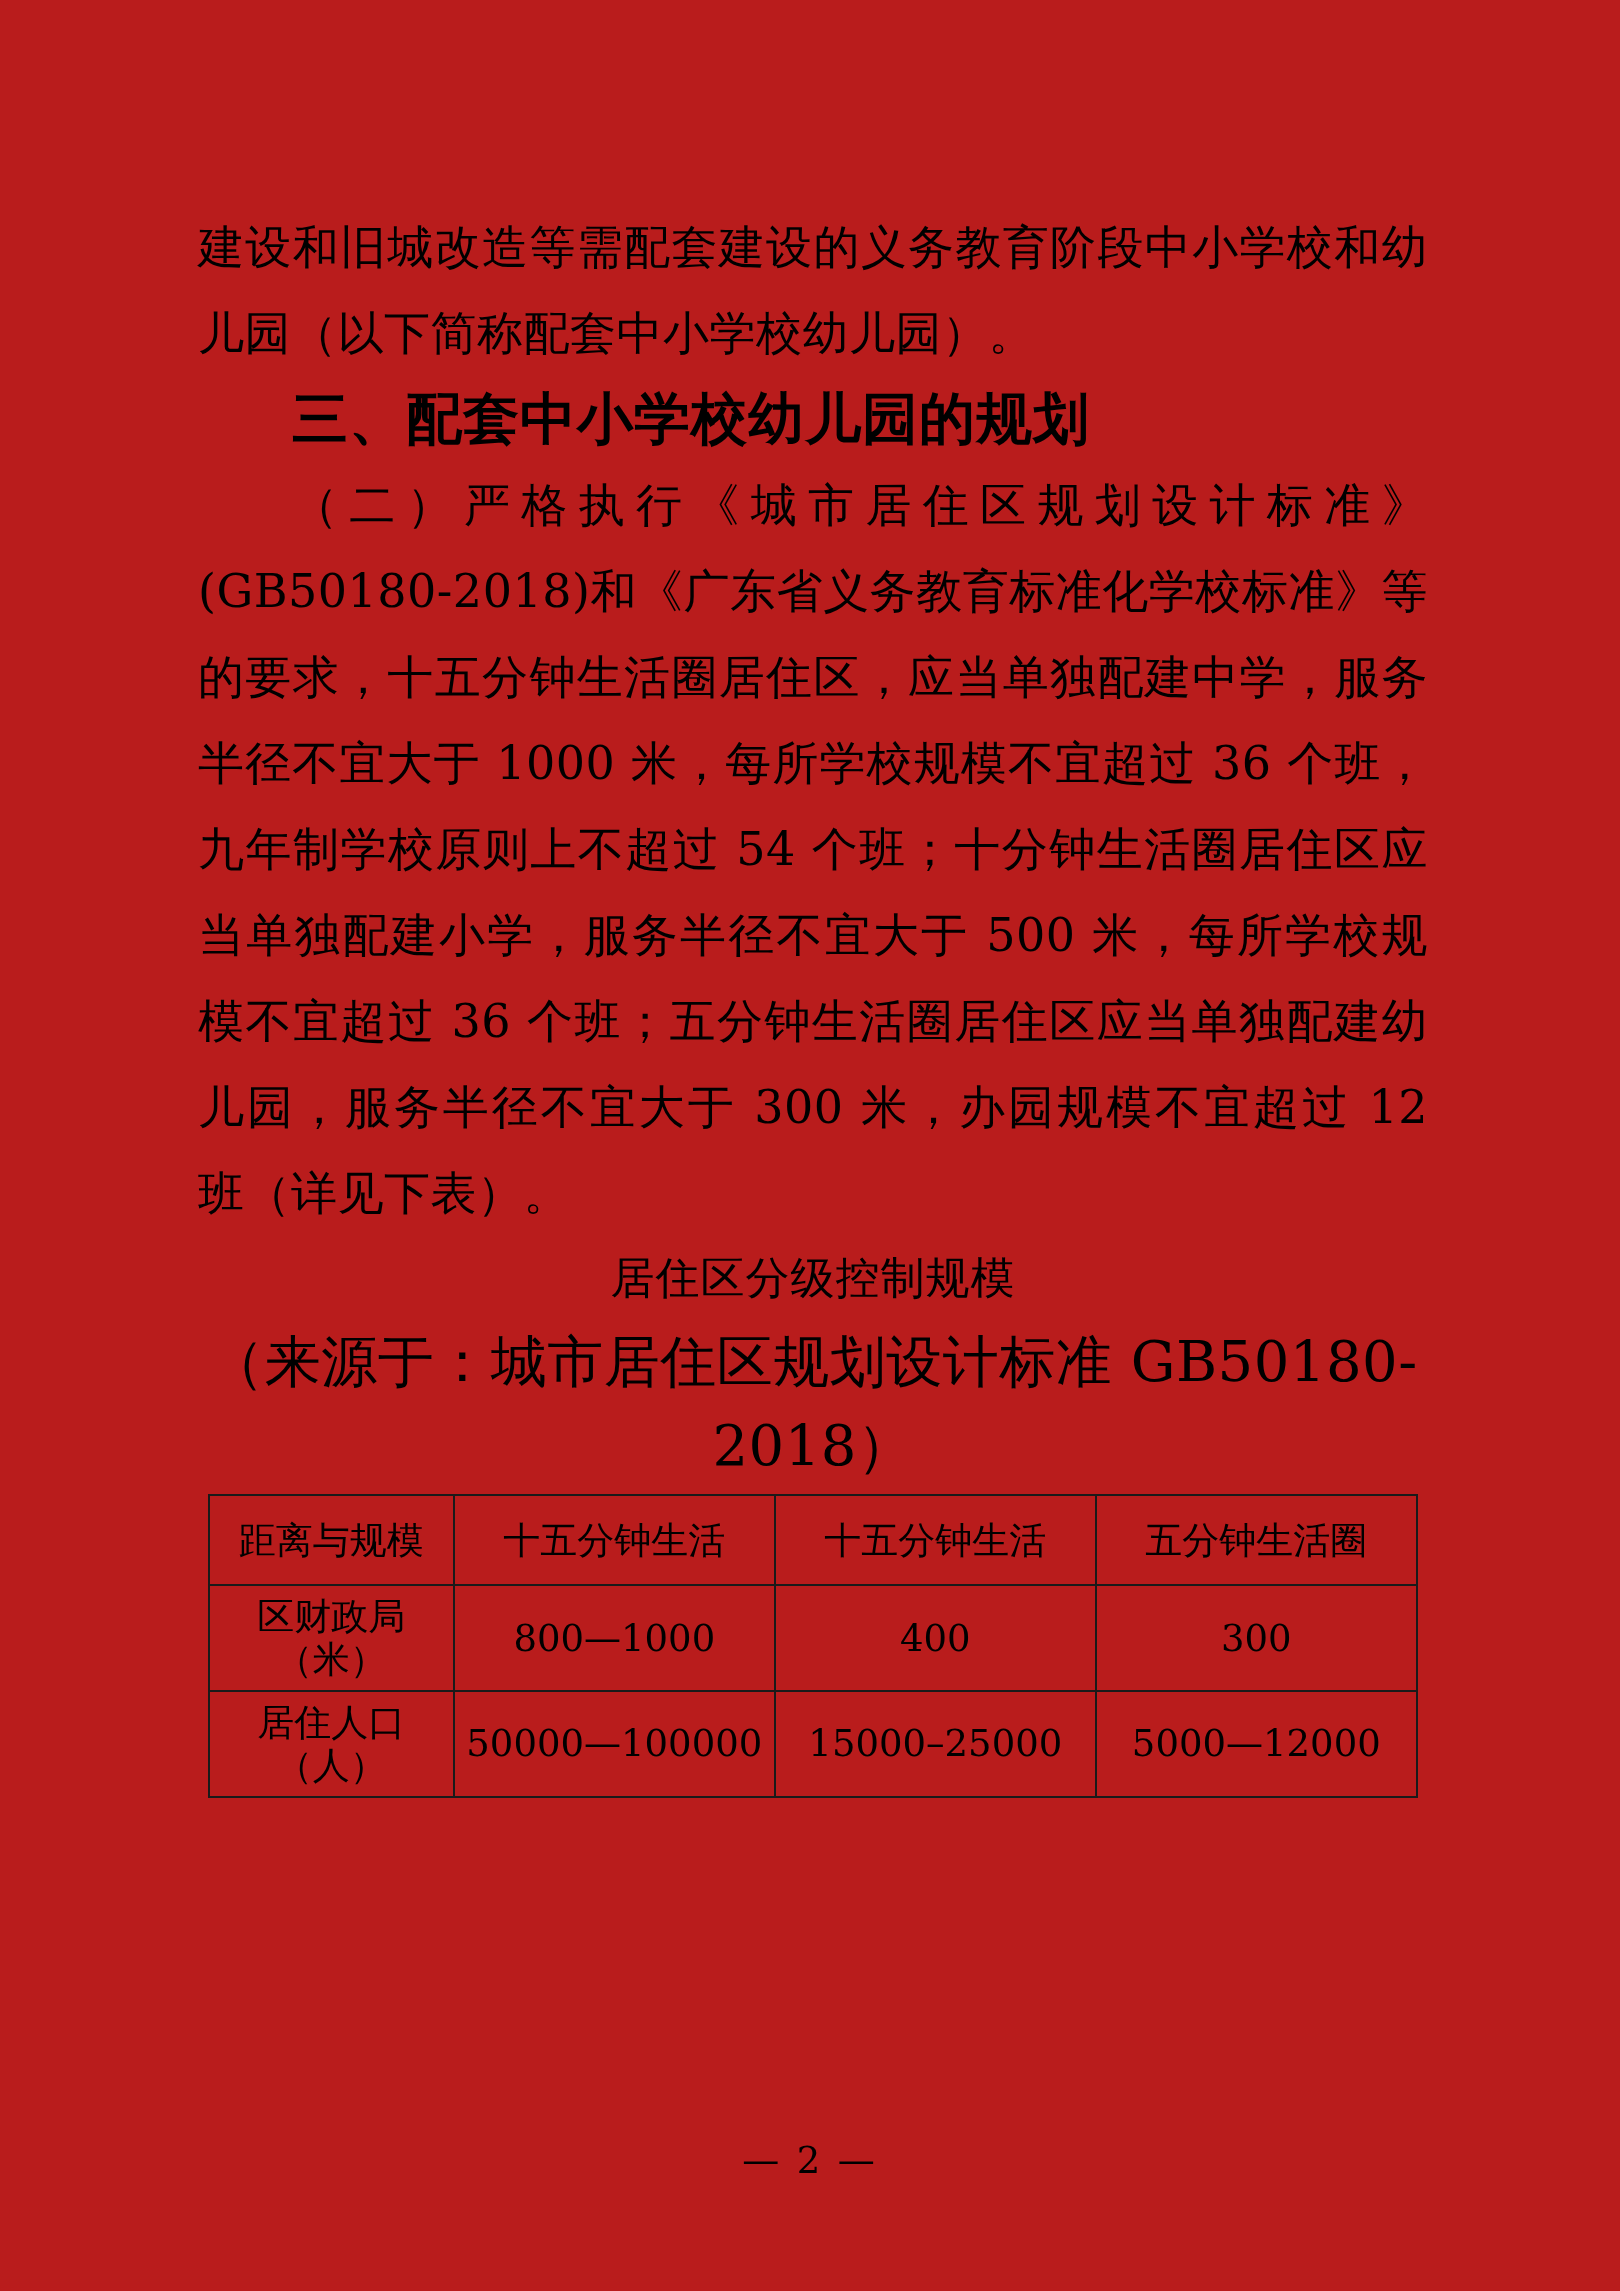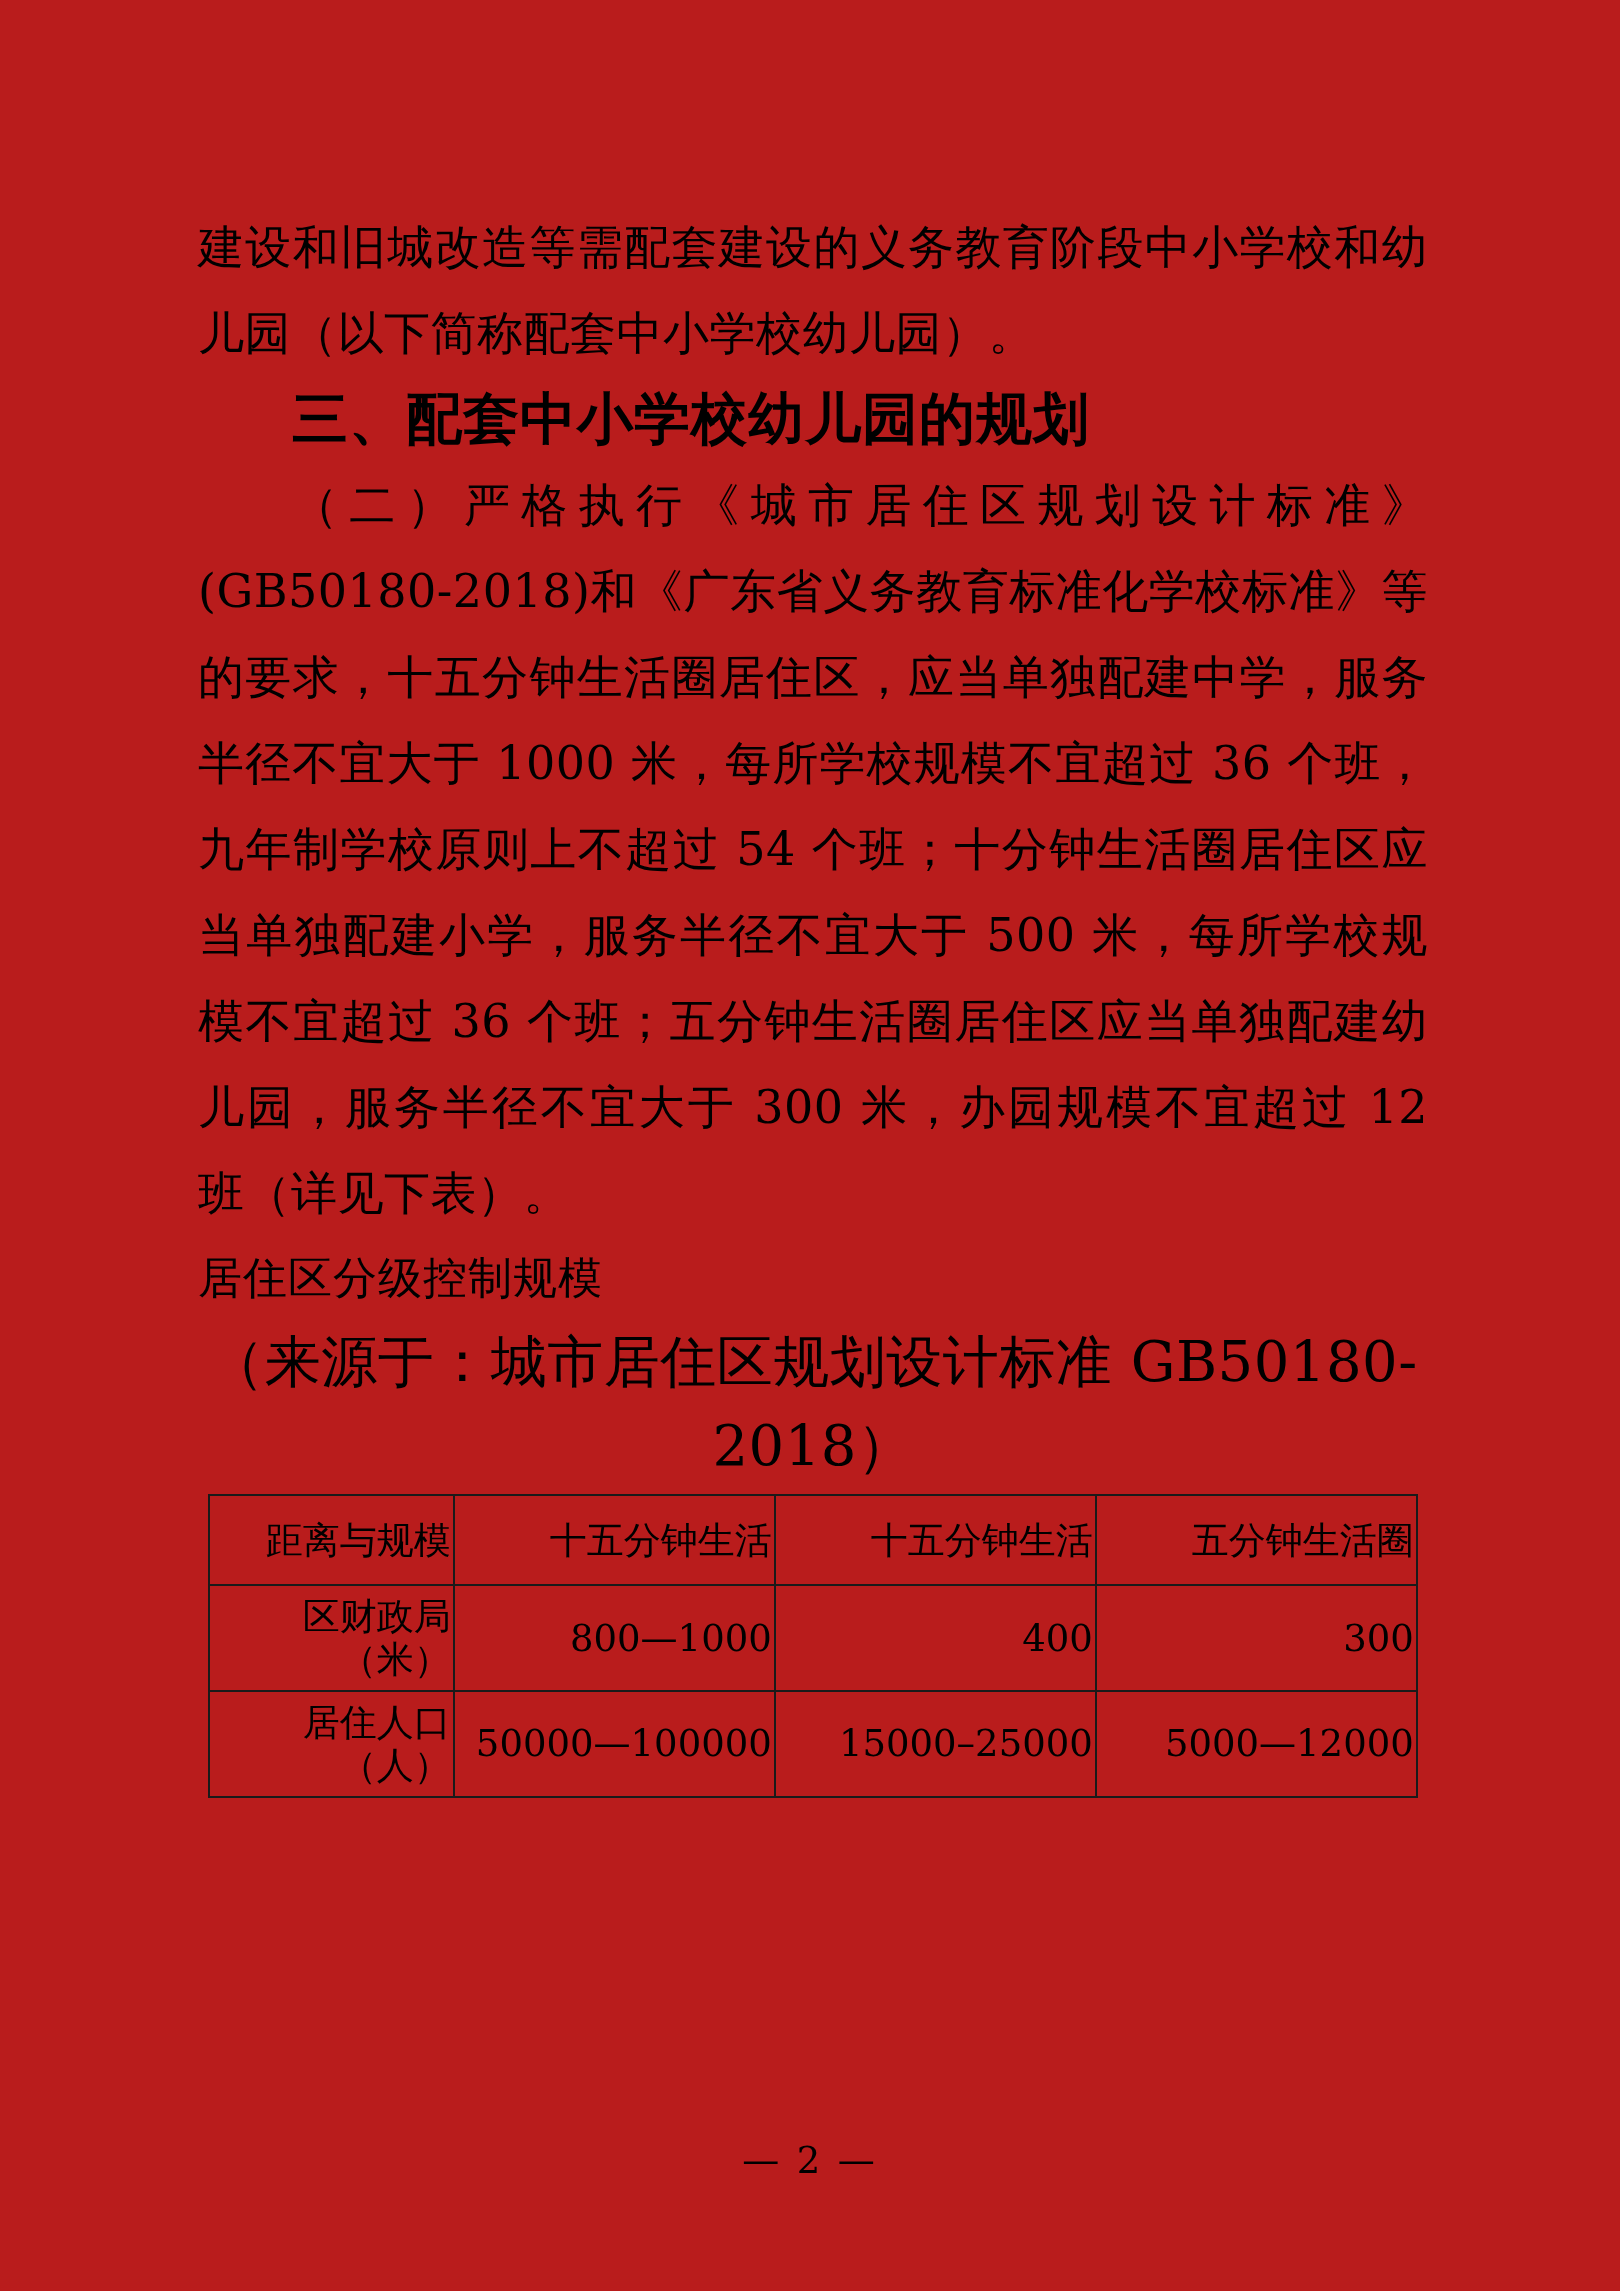--- a/index.html
+++ b/index.html
@@ -45,41 +45,42 @@
     margin: 0;
     text-indent: 94px;
     font-weight: 700;
     letter-spacing: 1px;
     font-family: Liberation Sans, sans-serif;
   }
   .tbl-title {
     font-size: 44px;
     line-height: 84px;
     margin: 0;
+    text-align: center;
     letter-spacing: 1px;
   }
   .tbl-source {
     font-size: 56px;
     line-height: 84px;
     margin: 0;
     text-align: center;
     letter-spacing: 0.5px;
   }
   table.grid {
     border-collapse: collapse;
     width: 1209px;
     margin: 5.9px 0 3.9px 9.8px;
     table-layout: fixed;
   }
   table.grid td {
     border: 2px solid #1a1a1a;
     font-size: 37px;
     line-height: 43px;
     height: 71px;
-    text-align: right;
+    text-align: center;
     vertical-align: middle;
     padding: 8.8px 2px;
     letter-spacing: 0px;
     font-family: "DejaVu Serif", "Liberation Serif", serif;
   }
   table.grid col.c0 { width: 245px; }
   table.grid col.c1 { width: 321px; }
   table.grid col.c2 { width: 321px; }
   table.grid col.c3 { width: 321px; }
   .rowlabel { letter-spacing: -1px; }

